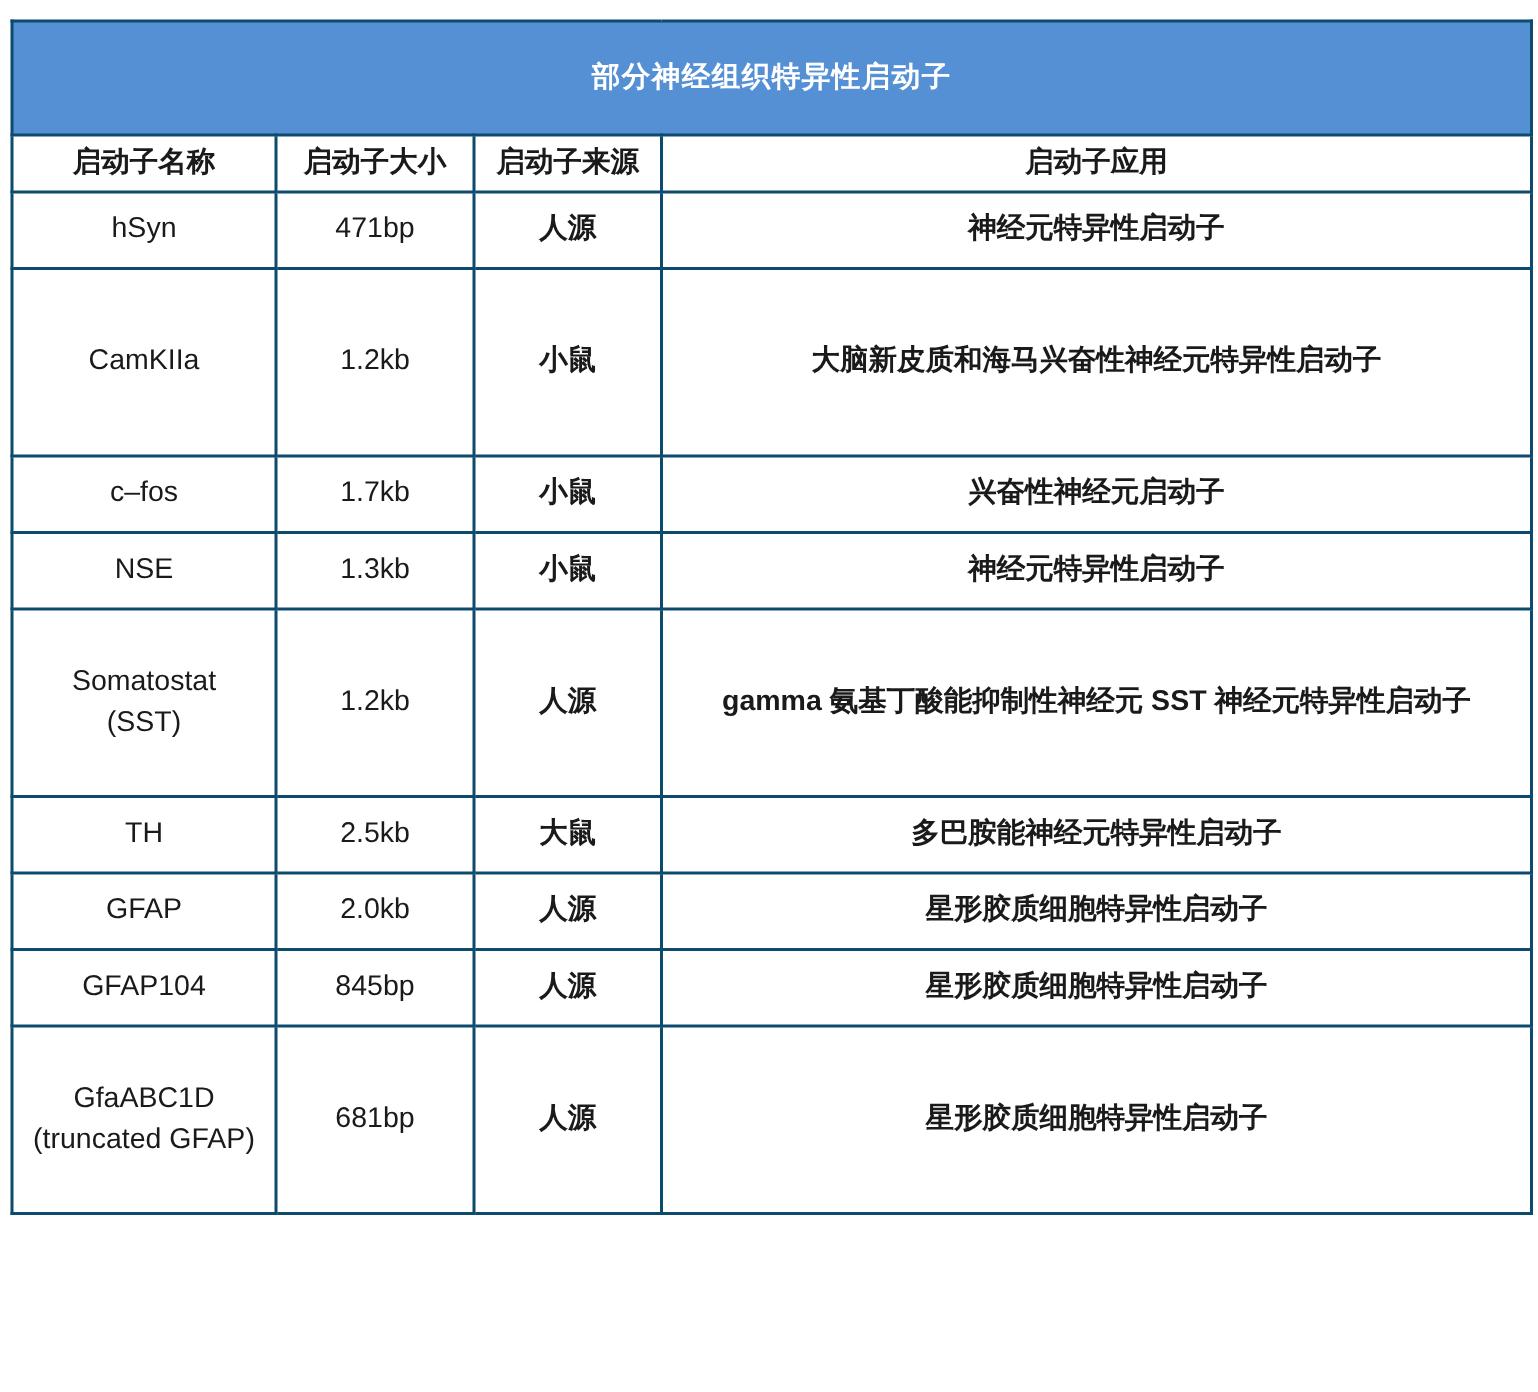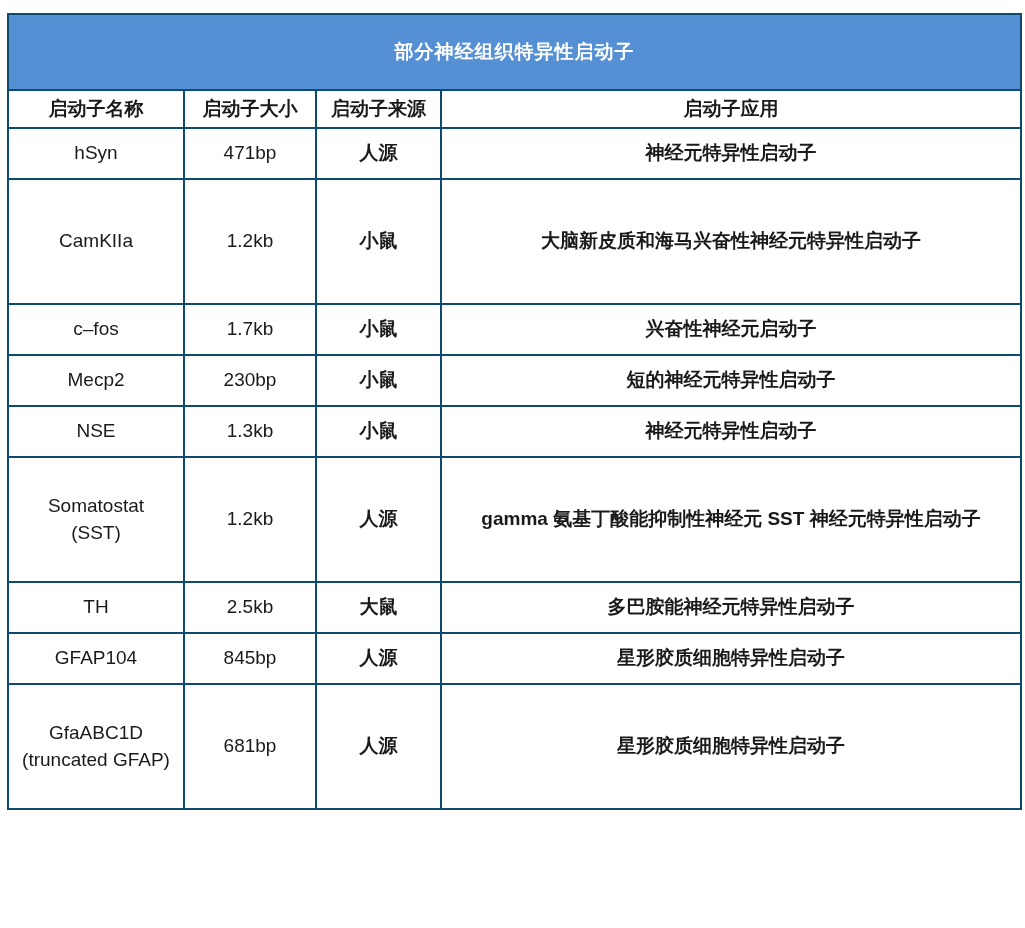--- a/index.html
+++ b/index.html
@@ -89,45 +89,45 @@
         <td class="cell-source">小鼠</td>
         <td class="cell-app">大脑新皮质和海马兴奋性神经元特异性启动子</td>
       </tr>
       <tr class="row-normal">
         <td class="cell-name">c–fos</td>
         <td class="cell-size">1.7kb</td>
         <td class="cell-source">小鼠</td>
         <td class="cell-app">兴奋性神经元启动子</td>
       </tr>
       <tr class="row-normal">
-        <td class="cell-name">Mecp2</td>
-        <td class="cell-size">230bp</td>
-        <td class="cell-source">小鼠</td>
-        <td class="cell-app">短的神经元特异性启动子</td>
-      </tr>
-      <tr class="row-normal">
         <td class="cell-name">NSE</td>
         <td class="cell-size">1.3kb</td>
         <td class="cell-source">小鼠</td>
         <td class="cell-app">神经元特异性启动子</td>
       </tr>
       <tr class="row-tall">
         <td class="cell-name">Somatostat
 (SST)</td>
         <td class="cell-size">1.2kb</td>
         <td class="cell-source">人源</td>
         <td class="cell-app">gamma 氨基丁酸能抑制性神经元 SST 神经元特异性启动子</td>
       </tr>
       <tr class="row-normal">
         <td class="cell-name">TH</td>
         <td class="cell-size">2.5kb</td>
         <td class="cell-source">大鼠</td>
         <td class="cell-app">多巴胺能神经元特异性启动子</td>
       </tr>
       <tr class="row-normal">
+        <td class="cell-name">GFAP</td>
+        <td class="cell-size">2.0kb</td>
+        <td class="cell-source">人源</td>
+        <td class="cell-app">星形胶质细胞特异性启动子</td>
+      </tr>
+      <tr class="row-normal">
         <td class="cell-name">GFAP104</td>
         <td class="cell-size">845bp</td>
         <td class="cell-source">人源</td>
         <td class="cell-app">星形胶质细胞特异性启动子</td>
       </tr>
       <tr class="row-tall">
         <td class="cell-name">GfaABC1D
 (truncated GFAP)</td>
         <td class="cell-size">681bp</td>
         <td class="cell-source">人源</td>

